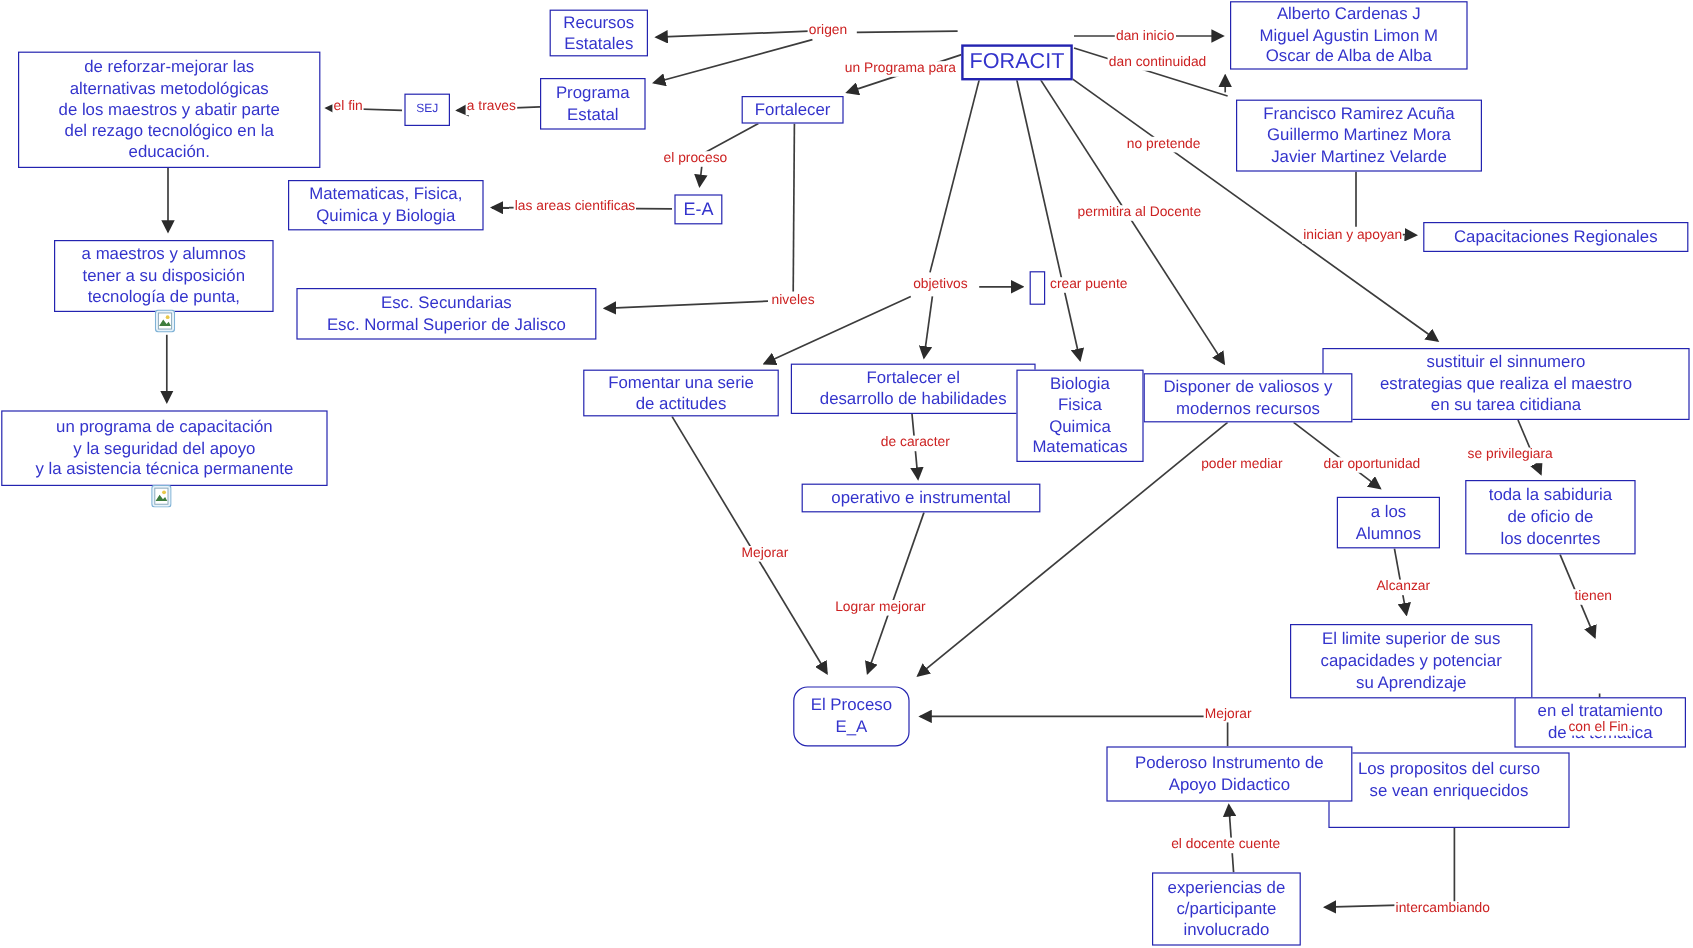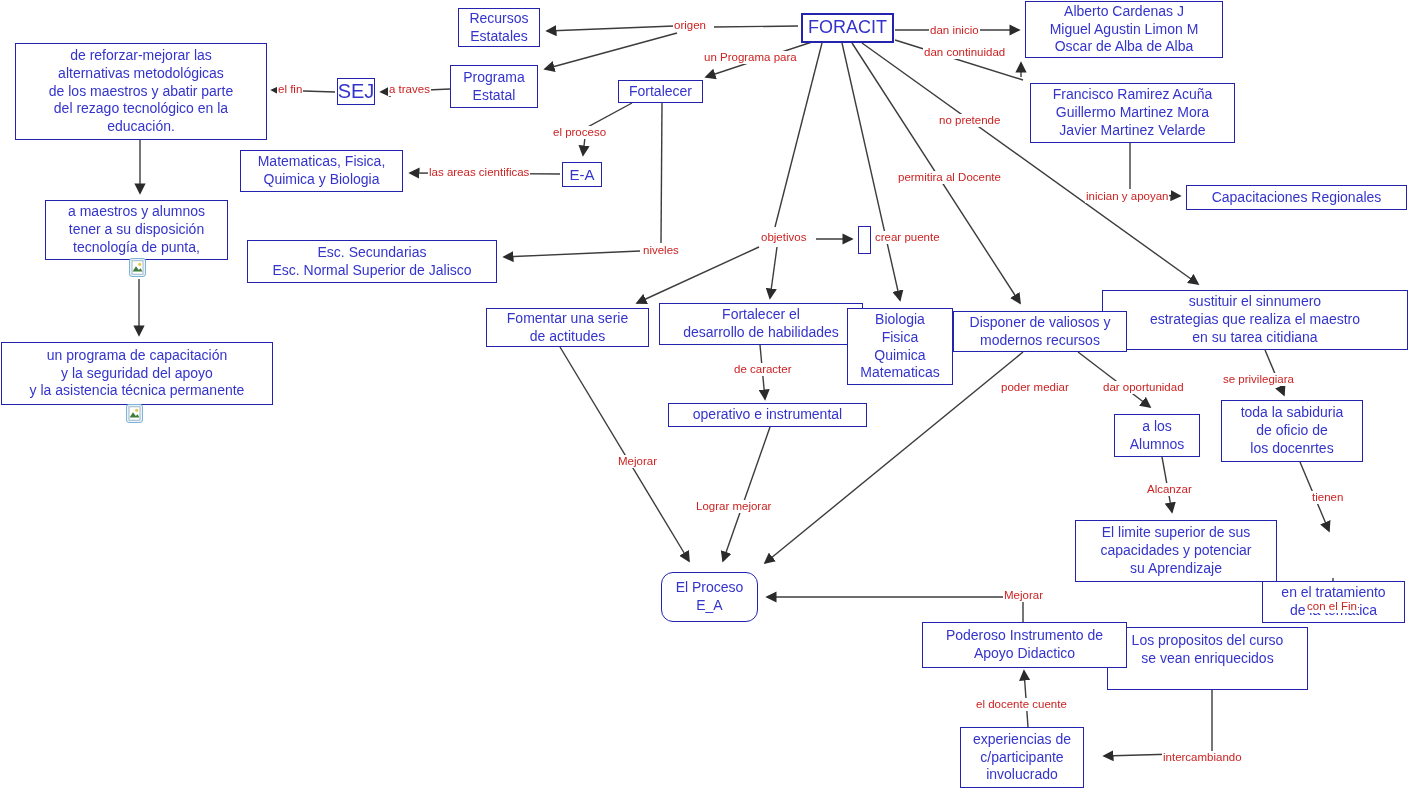--- a/index.html
+++ b/index.html
@@ -2,21 +2,21 @@
 <html><head>
 <meta charset="utf-8">
 <style>
   html,body{margin:0;padding:0;background:#fff;}
   #map{position:relative;width:1411px;height:790px;background:#ffffff;overflow:hidden;
        font-family:"Liberation Sans","DejaVu Sans",sans-serif;}
   #edges{position:absolute;left:0;top:0;z-index:1;}
   .node{position:absolute;display:flex;align-items:center;justify-content:center;
         text-align:center;white-space:pre-line;line-height:1.28;font-size:14px;
         border:1.4px solid #2323b0;color:#3434cc;background:#ffffff;box-sizing:border-box;}
-  .node.thick{border-width:2px;font-size:18px;}
+  .node.thick{border-width:2px;font-size:18px;margin-top:24px;}
   .node.rounded{border-radius:12px;}
   .node.vtop{align-items:flex-start;padding-top:4px;}
   .link-label{position:absolute;color:#cc2222;font-size:11.5px;line-height:1.1;
         background:#ffffff;padding:0 1px;white-space:nowrap;z-index:8;}
   .res-icon{position:absolute;z-index:9;width:17px;height:19px;}
 </style>
 </head>
 <body>
 
 <div id="map">
@@ -62,21 +62,21 @@
       <polyline points="1028,727 1024,671" fill="none" stroke="#3c3c3c" stroke-width="1.4" marker-end="url(#arr)"></polyline>
       <polyline points="1212,690 1212,753 1104,756" fill="none" stroke="#3c3c3c" stroke-width="1.4" marker-end="url(#arr)"></polyline>
       <polyline points="140,140 140,193" fill="none" stroke="#3c3c3c" stroke-width="1.4" marker-end="url(#arr)"></polyline>
       <polyline points="139,279 139,335" fill="none" stroke="#3c3c3c" stroke-width="1.4" marker-end="url(#arr)"></polyline>
     </svg>
 <div class="node" style="left: 15px; top: 43px; width: 252px; height: 97px; z-index: 2;">de reforzar-mejorar las
 alternativas metodológicas
 de los maestros y abatir parte
 del rezago tecnológico en la
 educación.</div>
-    <div class="node" style="left: 337px; top: 78px; width: 38px; height: 27px; z-index: 2; font-size: 20px;">SEJ</div>
+    <div class="node" style="left: 337px; top: 78px; width: 38px; height: 27px; z-index: 2; font-size: 10px;">SEJ</div>
     <div class="node" style="left: 458px; top: 8px; width: 82px; height: 39px; z-index: 2;">Recursos
 Estatales</div>
     <div class="node" style="left: 450px; top: 65px; width: 88px; height: 43px; z-index: 2;">Programa
 Estatal</div>
     <div class="node thick" style="left: 801px; top: 13px; width: 93px; height: 30px; z-index: 2;">FORACIT</div>
     <div class="node" style="left: 1025px; top: 1px; width: 198px; height: 57px; z-index: 2;">Alberto Cardenas J
 Miguel Agustin Limon M
 Oscar de Alba de Alba</div>
     <div class="node" style="left: 1030px; top: 83px; width: 205px; height: 60px; z-index: 2;">Francisco Ramirez Acuña
 Guillermo Martinez Mora

